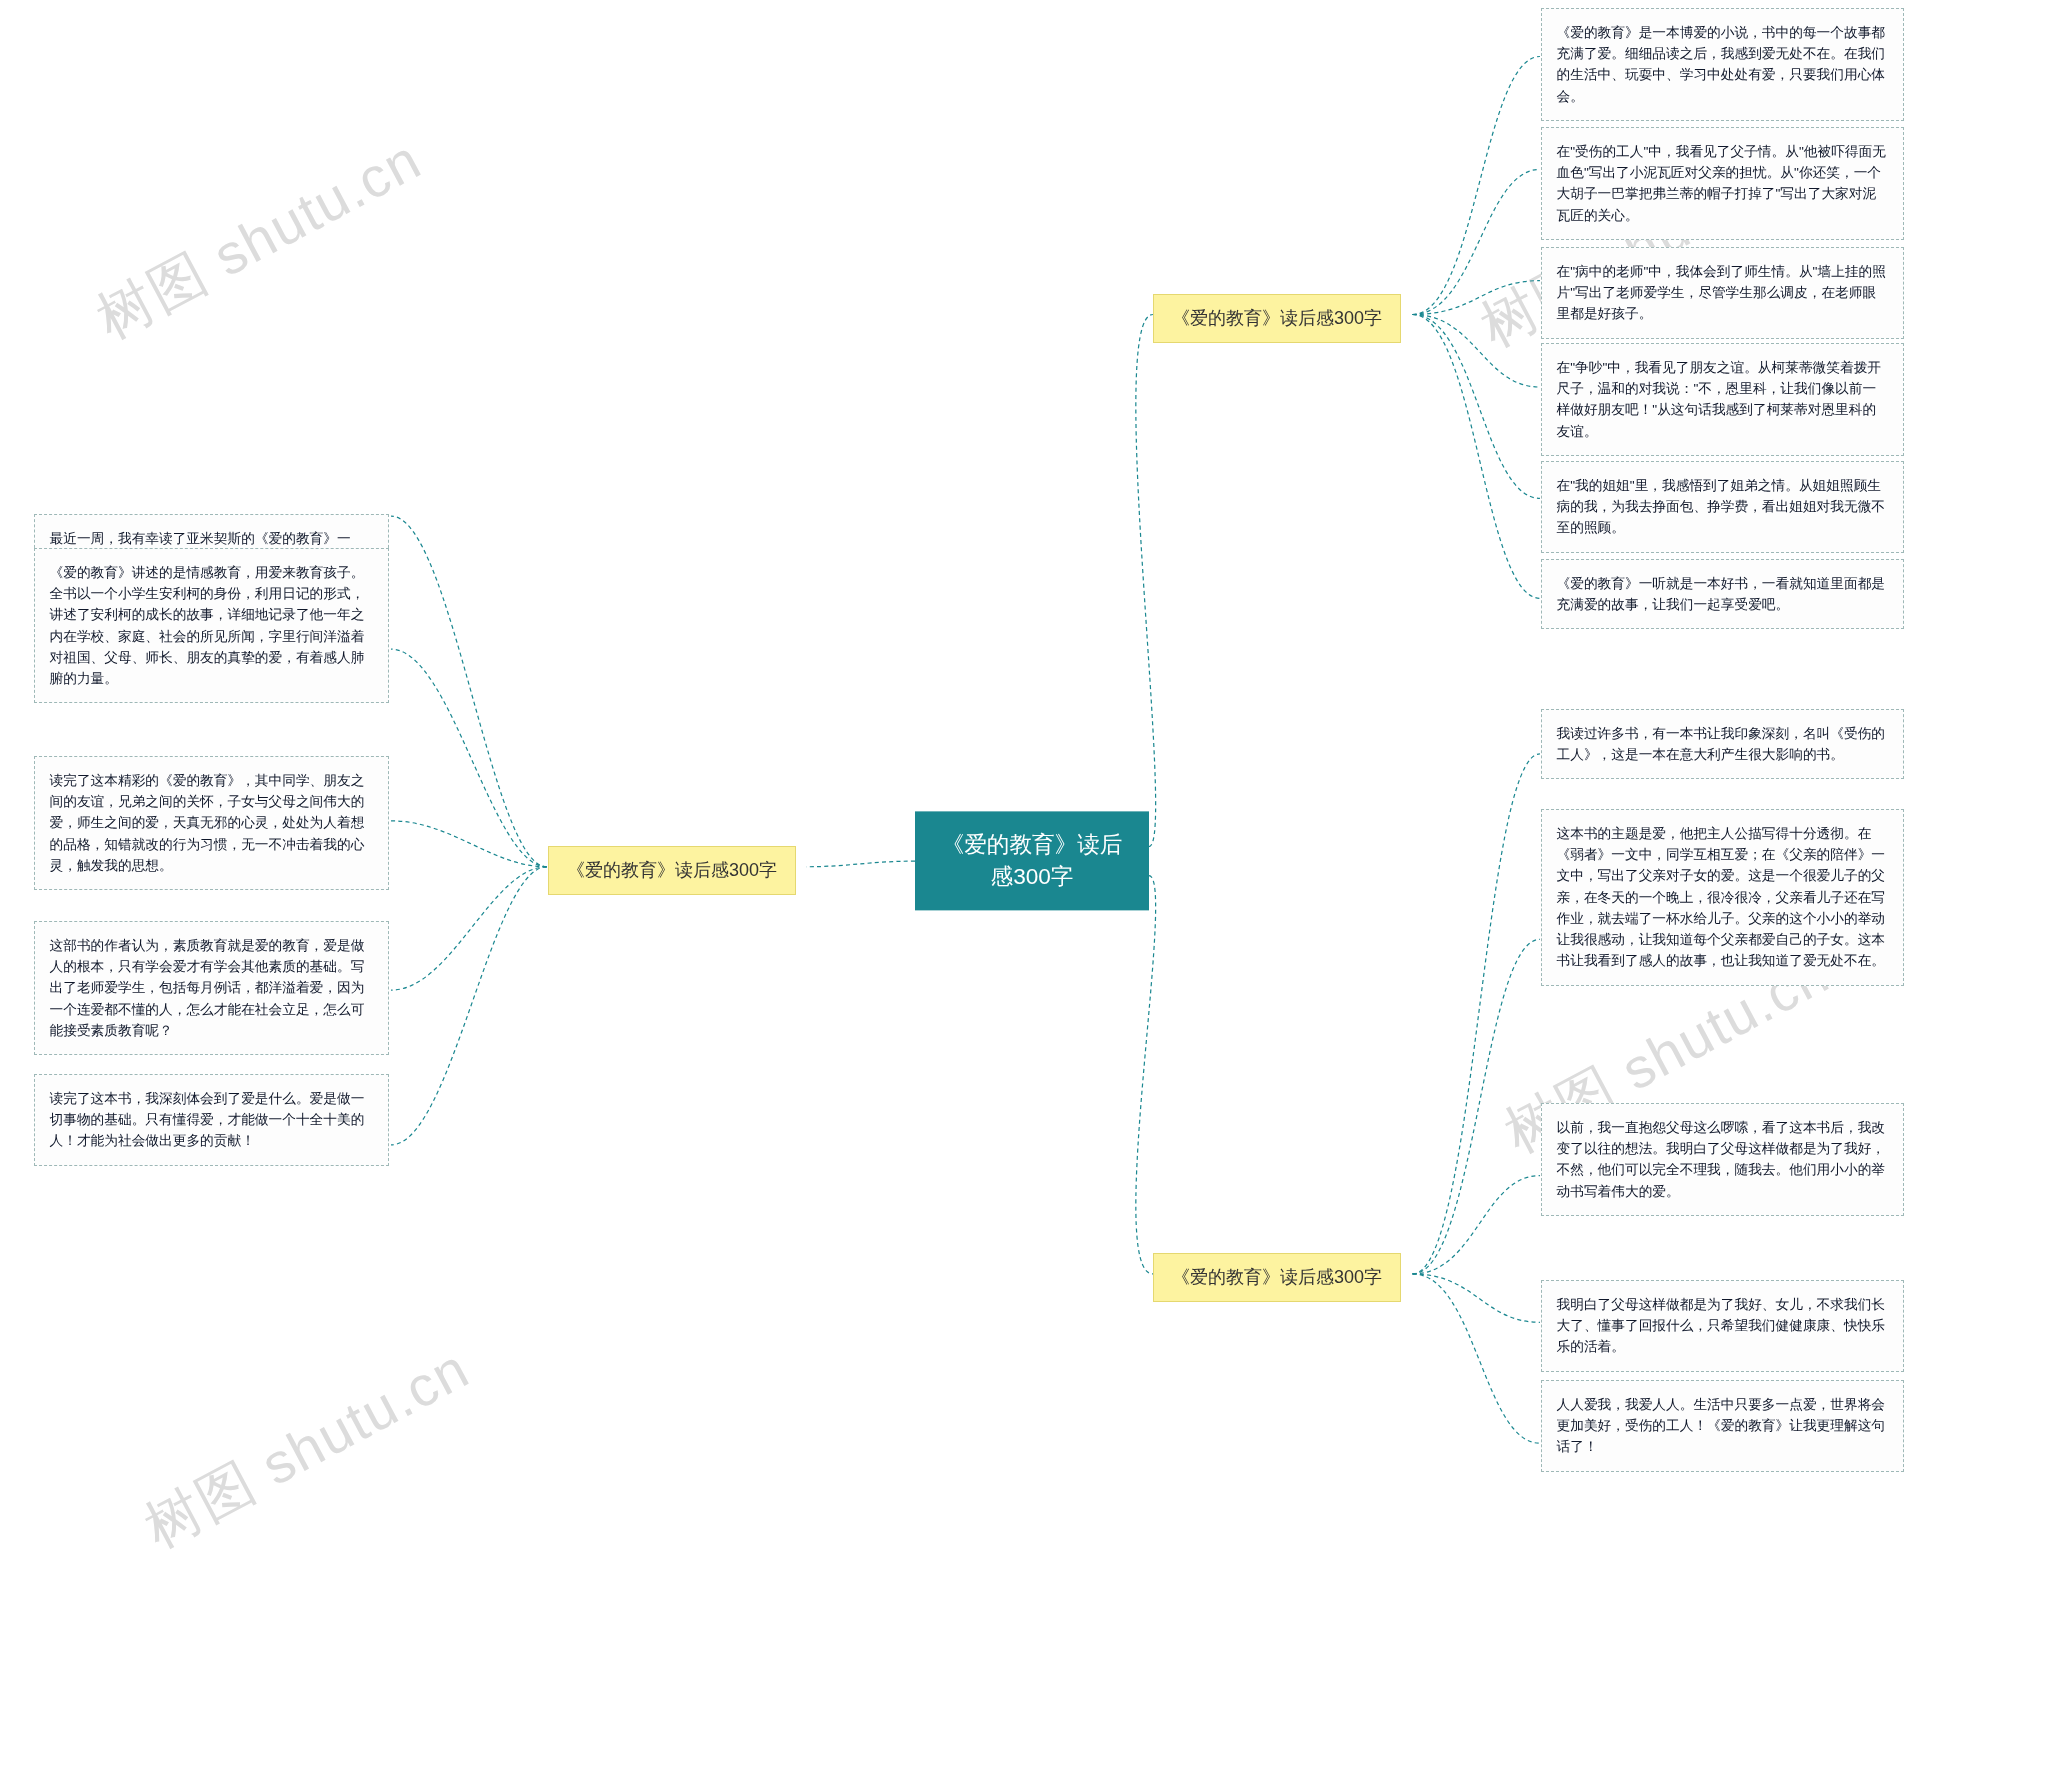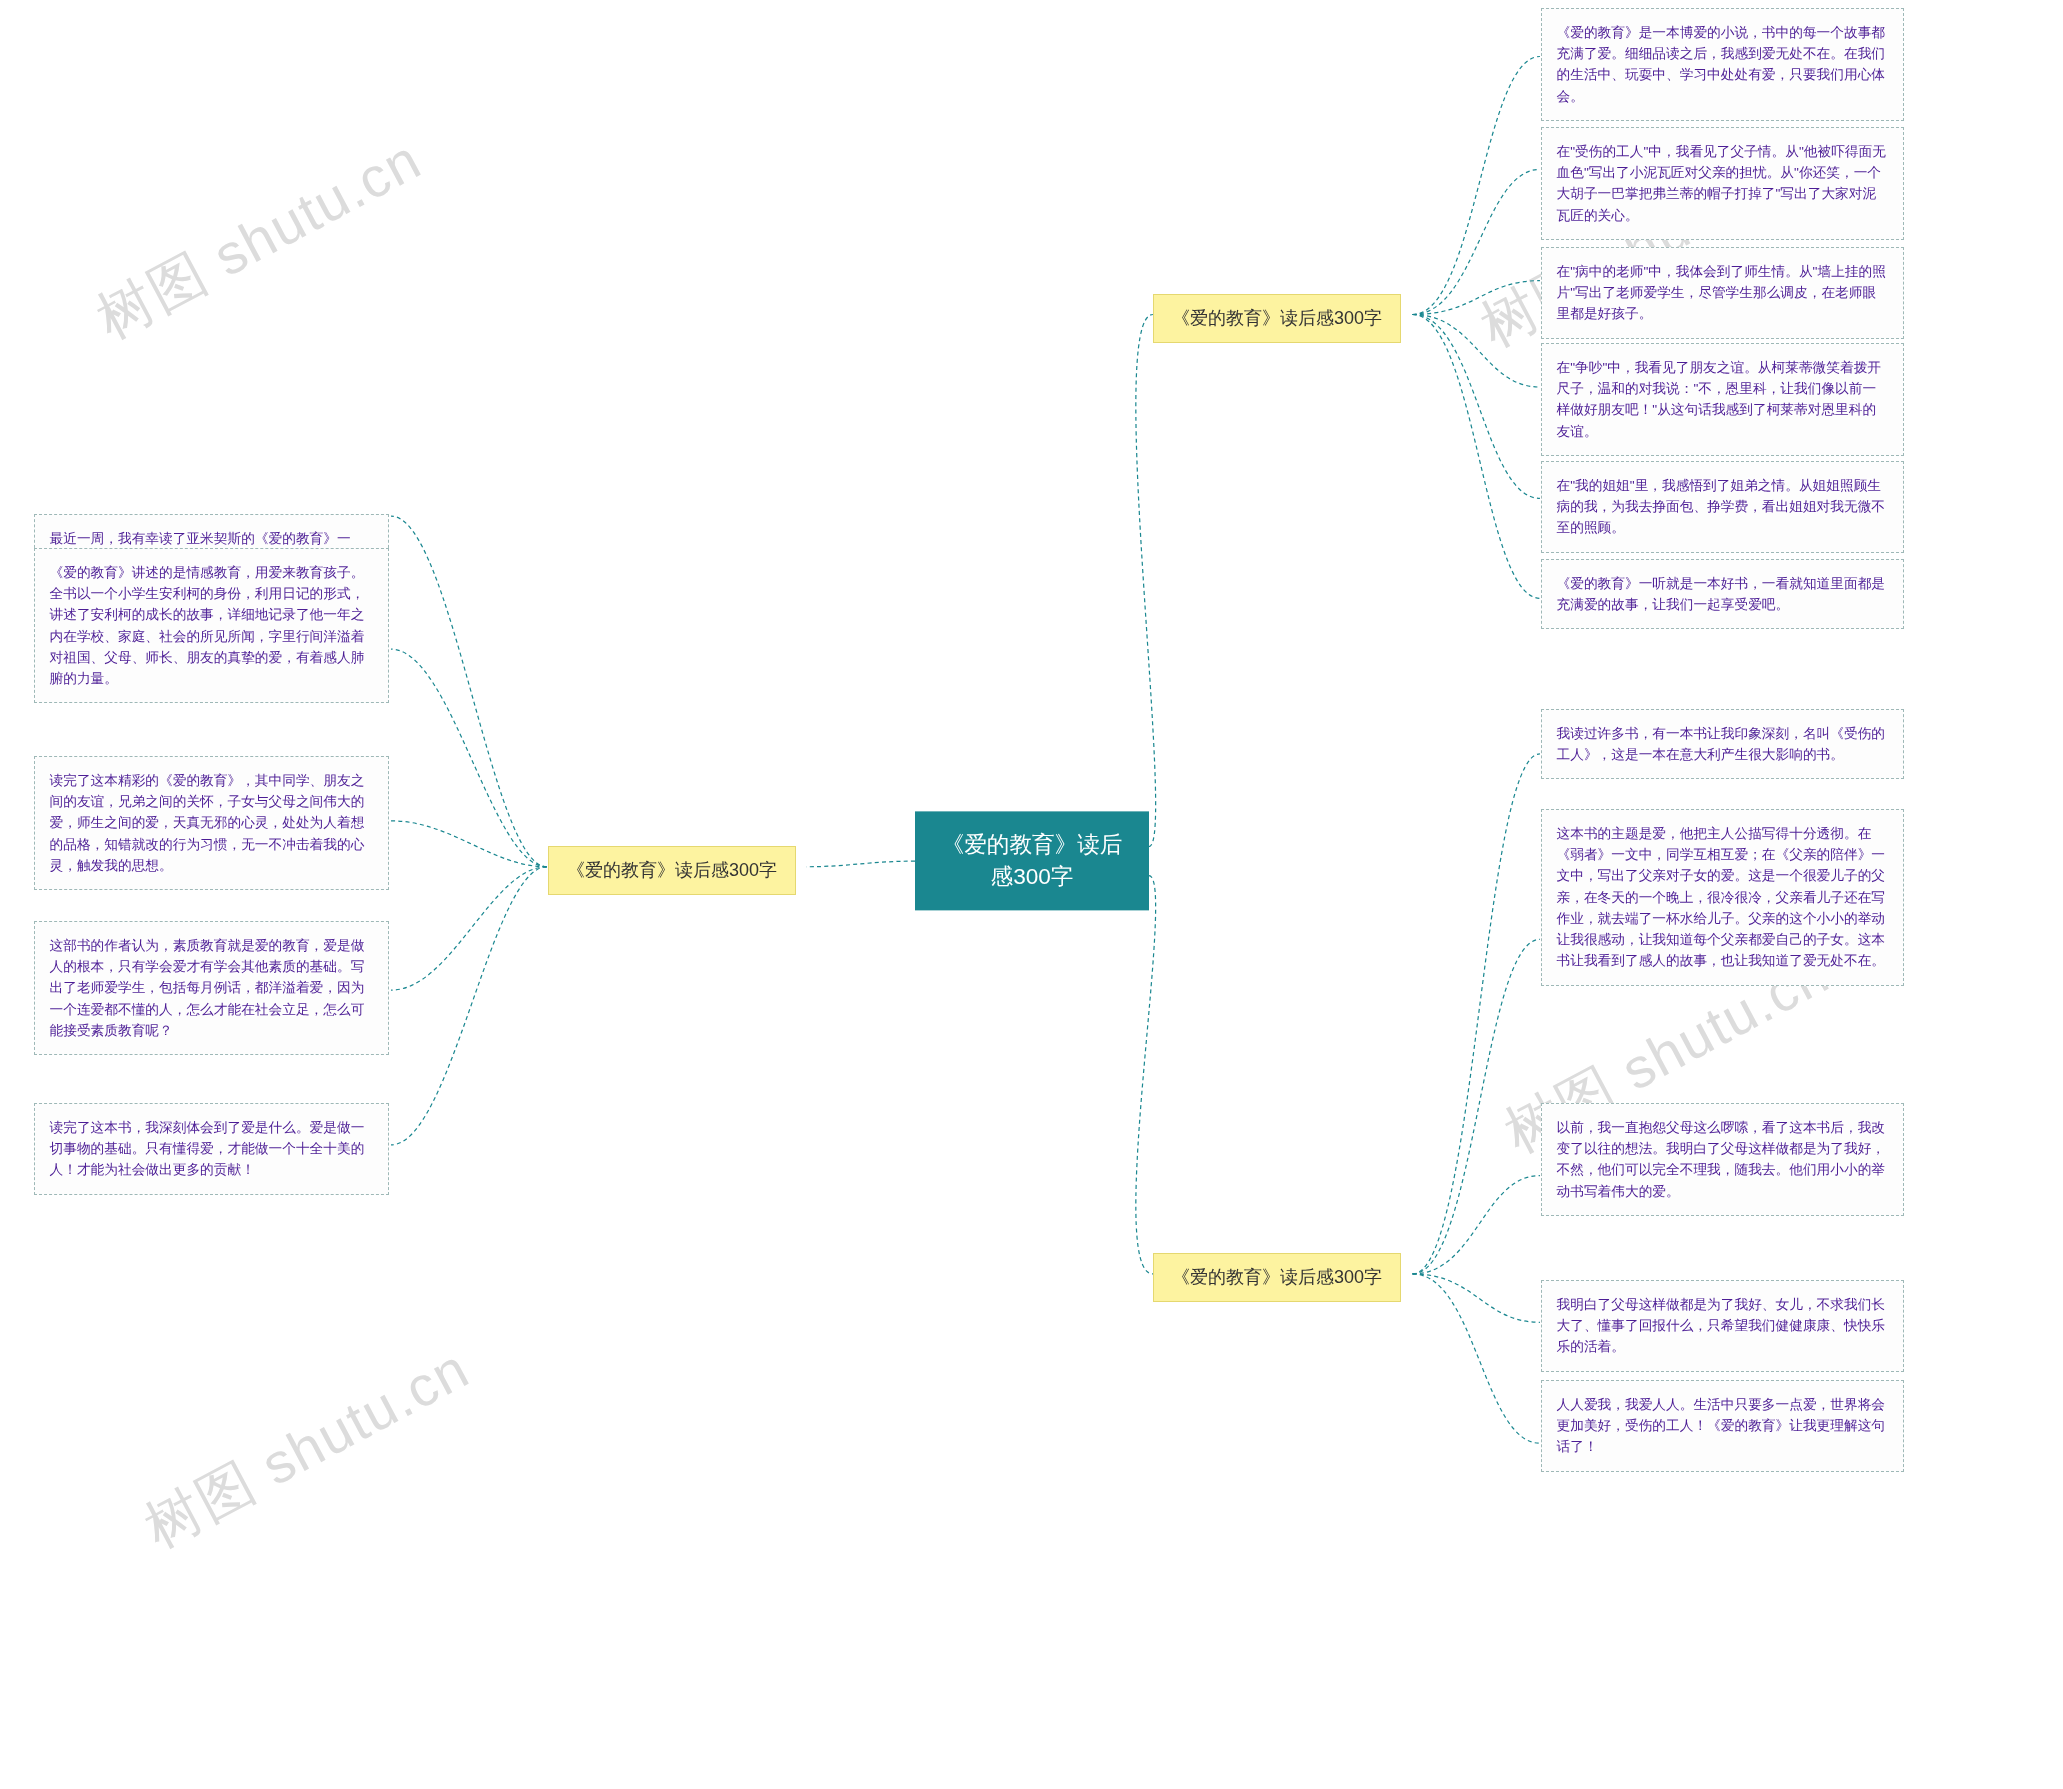--- a/index.html
+++ b/index.html
@@ -49,21 +49,21 @@
     border: 0.8px solid #e5d870;
     z-index: 2;
   }
   .branch-left { top: 846px; left: 548px; }
   .branch-right-1 { top: 294px; left: 1153px; }
   .branch-right-2 { top: 1253px; left: 1153px; }
   .leaf {
     position: absolute;
     background: #fdfdfd;
     border: 1.6px dashed #9eb8b7;
-    color: #4c1d95;
+    color: #0f172a;
     padding: 13px 14.5px;
     font-size: 13.7px;
     line-height: 1.55;
     width: 347px;
     z-index: 2;
   }
   .leaf-r { width: 363px; left: 1541px; }
   .leaf-l { width: 355px; left: 34px; }
   svg.connectors {
     position: absolute;
@@ -118,21 +118,21 @@
 <div class="root">《爱的教育》读后感300字</div>
 
 <div class="branch branch-left">《爱的教育》读后感300字</div>
 <div class="branch branch-right-1">《爱的教育》读后感300字</div>
 <div class="branch branch-right-2">《爱的教育》读后感300字</div>
 
 <div class="leaf leaf-l" style="top:514px;">最近一周，我有幸读了亚米契斯的《爱的教育》一书，内心感受很深。</div>
 <div class="leaf leaf-l" style="top:548px;">《爱的教育》讲述的是情感教育，用爱来教育孩子。全书以一个小学生安利柯的身份，利用日记的形式，讲述了安利柯的成长的故事，详细地记录了他一年之内在学校、家庭、社会的所见所闻，字里行间洋溢着对祖国、父母、师长、朋友的真挚的爱，有着感人肺腑的力量。</div>
 <div class="leaf leaf-l" style="top:756px;">读完了这本精彩的《爱的教育》，其中同学、朋友之间的友谊，兄弟之间的关怀，子女与父母之间伟大的爱，师生之间的爱，天真无邪的心灵，处处为人着想的品格，知错就改的行为习惯，无一不冲击着我的心灵，触发我的思想。</div>
 <div class="leaf leaf-l" style="top:921px;">这部书的作者认为，素质教育就是爱的教育，爱是做人的根本，只有学会爱才有学会其他素质的基础。写出了老师爱学生，包括每月例话，都洋溢着爱，因为一个连爱都不懂的人，怎么才能在社会立足，怎么可能接受素质教育呢？</div>
-<div class="leaf leaf-l" style="top:1103px;">读完了这本书，我深刻体会到了爱是什么。爱是做一切事物的基础。只有懂得爱，才能做一个十全十美的人！才能为社会做出更多的贡献！</div>
+<div class="leaf leaf-l" style="top:1074px;">读完了这本书，我深刻体会到了爱是什么。爱是做一切事物的基础。只有懂得爱，才能做一个十全十美的人！才能为社会做出更多的贡献！</div>
 
 <div class="leaf leaf-r" style="top:8px;">《爱的教育》是一本博爱的小说，书中的每一个故事都充满了爱。细细品读之后，我感到爱无处不在。在我们的生活中、玩耍中、学习中处处有爱，只要我们用心体会。</div>
 <div class="leaf leaf-r" style="top:127px;">在"受伤的工人"中，我看见了父子情。从"他被吓得面无血色"写出了小泥瓦匠对父亲的担忧。从"你还笑，一个大胡子一巴掌把弗兰蒂的帽子打掉了"写出了大家对泥瓦匠的关心。</div>
 <div class="leaf leaf-r" style="top:247px;">在"病中的老师"中，我体会到了师生情。从"墙上挂的照片"写出了老师爱学生，尽管学生那么调皮，在老师眼里都是好孩子。</div>
 <div class="leaf leaf-r" style="top:343px;">在"争吵"中，我看见了朋友之谊。从柯莱蒂微笑着拨开尺子，温和的对我说："不，恩里科，让我们像以前一样做好朋友吧！"从这句话我感到了柯莱蒂对恩里科的友谊。</div>
 <div class="leaf leaf-r" style="top:461px;">在"我的姐姐"里，我感悟到了姐弟之情。从姐姐照顾生病的我，为我去挣面包、挣学费，看出姐姐对我无微不至的照顾。</div>
 <div class="leaf leaf-r" style="top:559px;">《爱的教育》一听就是一本好书，一看就知道里面都是充满爱的故事，让我们一起享受爱吧。</div>
 
 <div class="leaf leaf-r" style="top:709px;">我读过许多书，有一本书让我印象深刻，名叫《受伤的工人》，这是一本在意大利产生很大影响的书。</div>
 <div class="leaf leaf-r" style="top:809px;">这本书的主题是爱，他把主人公描写得十分透彻。在《弱者》一文中，同学互相互爱；在《父亲的陪伴》一文中，写出了父亲对子女的爱。这是一个很爱儿子的父亲，在冬天的一个晚上，很冷很冷，父亲看儿子还在写作业，就去端了一杯水给儿子。父亲的这个小小的举动让我很感动，让我知道每个父亲都爱自己的子女。这本书让我看到了感人的故事，也让我知道了爱无处不在。</div>

